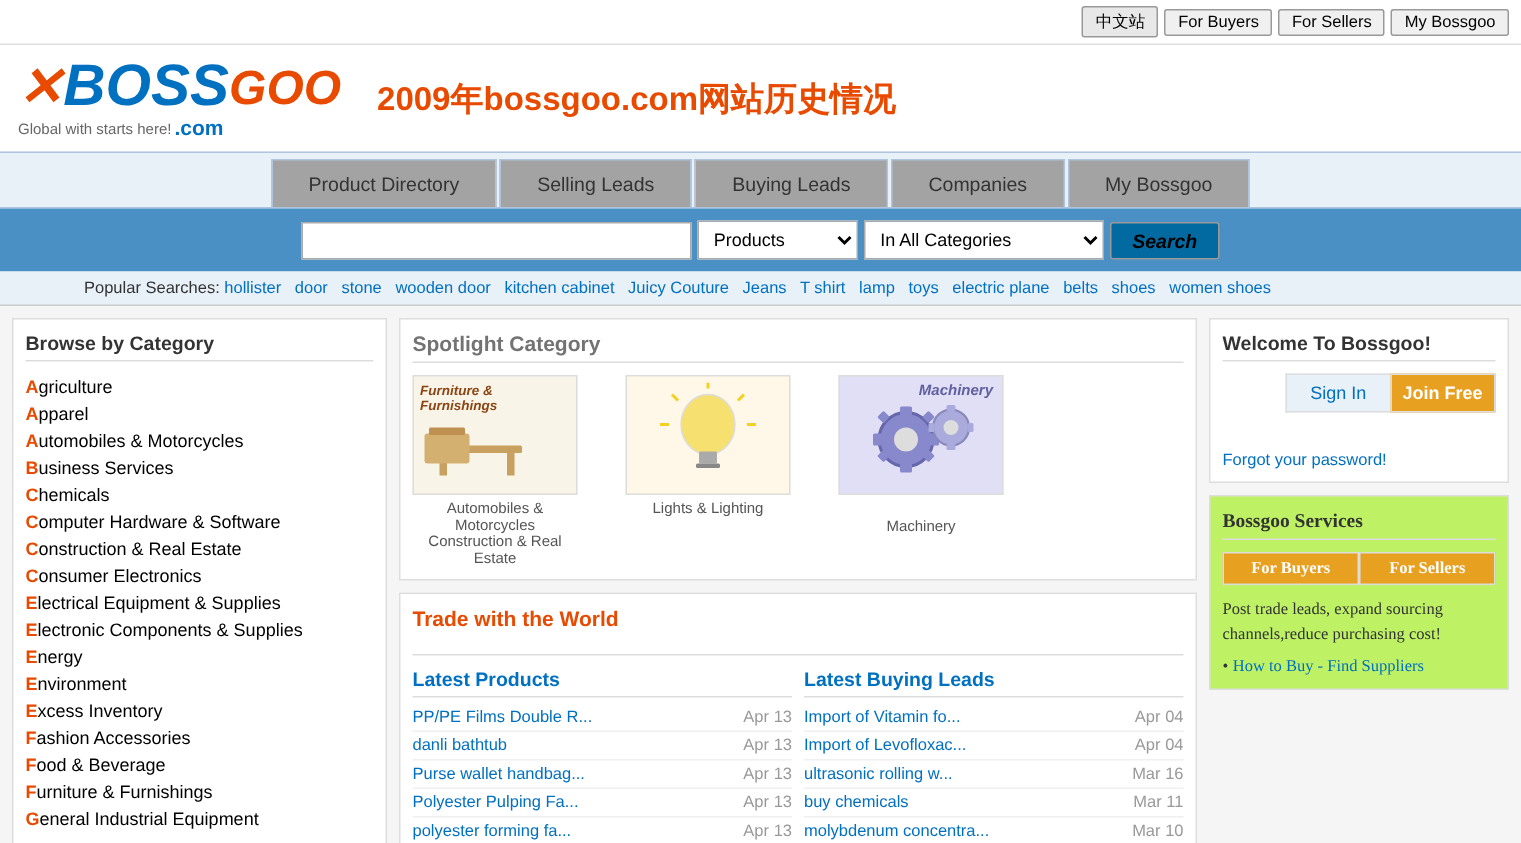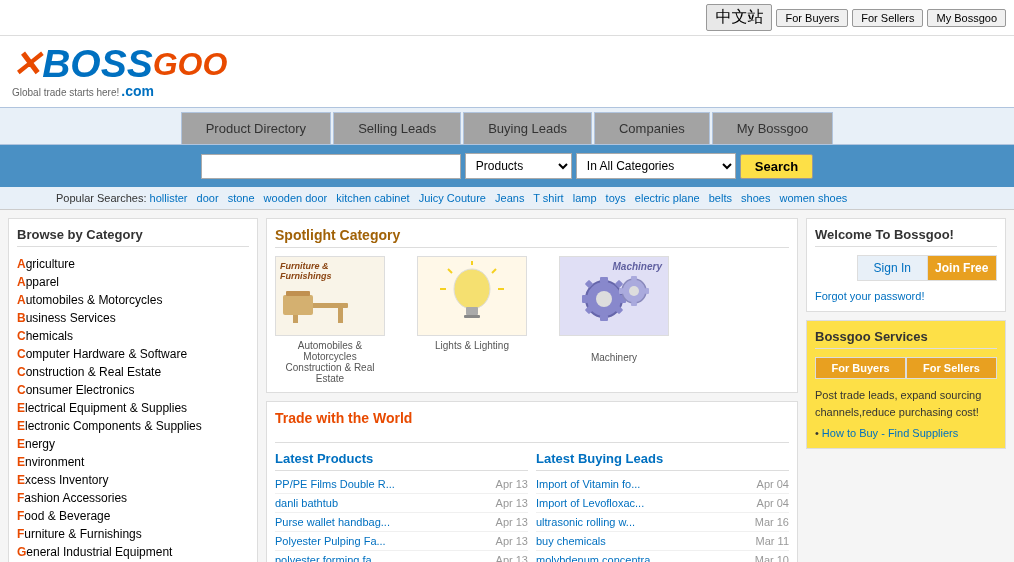--- a/index.html
+++ b/index.html
@@ -18,21 +18,21 @@
     .top-bar-btn {
       border: 1px solid #999;
       background: #f0f0f0;
       padding: 2px 8px;
       font-size: 11px;
       cursor: pointer;
       border-radius: 2px;
     }
     .top-bar-btn.chinese {
       background: #e8e8e8;
-      font-size: 16px;
+      font-size: 11px;
     }
 
     
     .header {
       display: flex;
       align-items: center;
       padding: 8px 12px;
       background: #fff;
     }
     .logo-area {
@@ -120,27 +120,28 @@
       background: #fff;
     }
     .search-select {
       padding: 4px 6px;
       border: 1px solid #aaa;
       font-size: 12px;
       background: #fff;
       cursor: pointer;
     }
     .search-btn {
-      background: #fde047;
+      background: #0369a1;
       border: 1px solid #999;
       padding: 4px 14px;
       font-size: 13px;
       font-weight: bold;
       cursor: pointer;
       border-radius: 2px;
+      font-style: italic;
     }
 
     
     .popular-searches {
       background: #e8f0f8;
       padding: 5px 16px;
       font-size: 11px;
       color: #333;
       border-bottom: 1px solid #ccc;
     }
@@ -193,21 +194,21 @@
 
     
     .spotlight-box {
       background: #fff;
       border: 1px solid #ddd;
       padding: 8px;
     }
     .section-title {
       font-size: 14px;
       font-weight: bold;
-      color: #a16207;
+      color: #737373;
       margin-bottom: 8px;
       border-bottom: 1px solid #ddd;
       padding-bottom: 4px;
     }
     .spotlight-items {
       display: flex;
       gap: 12px;
       flex-wrap: wrap;
     }
     .spotlight-item {
@@ -301,21 +302,21 @@
     .welcome-title {
       font-size: 13px;
       font-weight: bold;
       color: #333;
       margin-bottom: 8px;
       border-bottom: 1px solid #ddd;
       padding-bottom: 4px;
     }
     .auth-tabs {
       display: flex;
-      margin-bottom: 8px;
+      margin-bottom: 24px;
       padding-left: 42px;
     }
     .auth-tab {
       flex: 1;
       padding: 5px 0;
       text-align: center;
       font-size: 12px;
       cursor: pointer;
       border: 1px solid #ddd;
     }
@@ -330,23 +331,24 @@
       font-weight: bold;
     }
     .forgot-pwd {
       font-size: 11px;
       color: #0070c0;
       cursor: pointer;
       text-decoration: none;
     }
 
     .services-box {
-      background: #fde047;
+      background: #bef264;
       border: 1px solid #ddd;
       padding: 8px;
+      font-family: Liberation Serif, serif;
     }
     .services-title {
       font-size: 13px;
       font-weight: bold;
       color: #333;
       margin-bottom: 8px;
       border-bottom: 1px solid #ddd;
       padding-bottom: 4px;
     }
     .service-tabs {
@@ -409,24 +411,25 @@
 </div>
 
 <div class="header">
   <div class="logo-area">
     <div class="logo-text">
       <span class="logo-x">✕</span>
       <span class="logo-boss">BOSS</span>
         <span class="logo-goo">GOO</span>
     </div>
     <div style="display:flex; align-items:center; gap:2px;">
-      <span class="logo-tagline">Global trade starts here!</span>
+      <span class="logo-tagline">Global with starts here!</span>
       <span class="logo-com">.com</span>
     </div>
   </div>
+  <div class="header-slogan">2009年bossgoo.com网站历史情况</div>
 </div>
 
 <div class="nav-tabs">
   <div class="nav-tab">Product Directory</div>
   <div class="nav-tab">Selling Leads</div>
   <div class="nav-tab">Buying Leads</div>
   <div class="nav-tab">Companies</div>
   <div class="nav-tab">My Bossgoo</div>
 </div>
 

